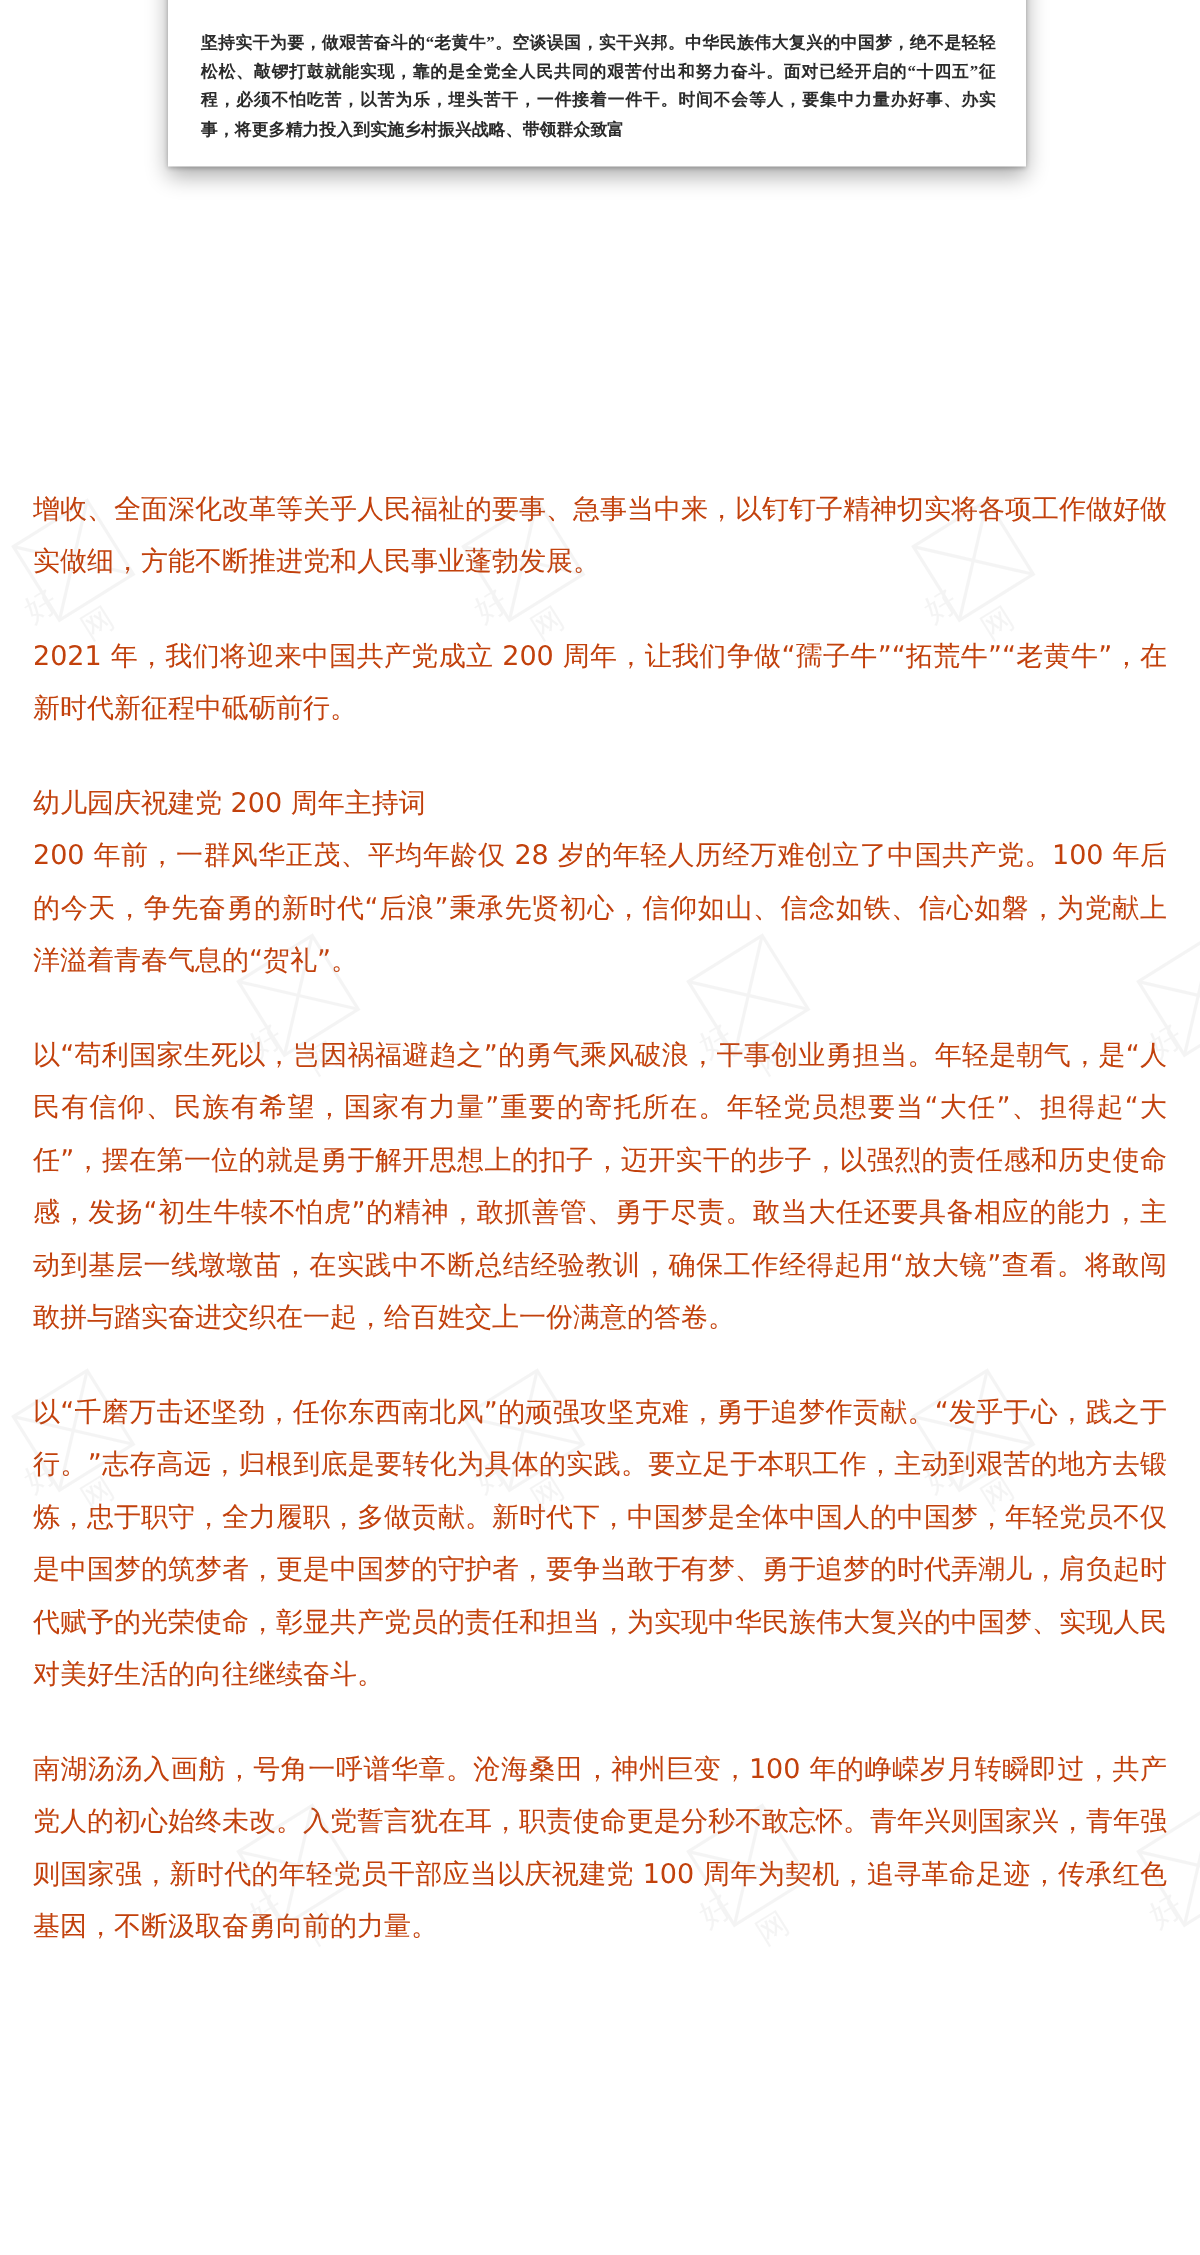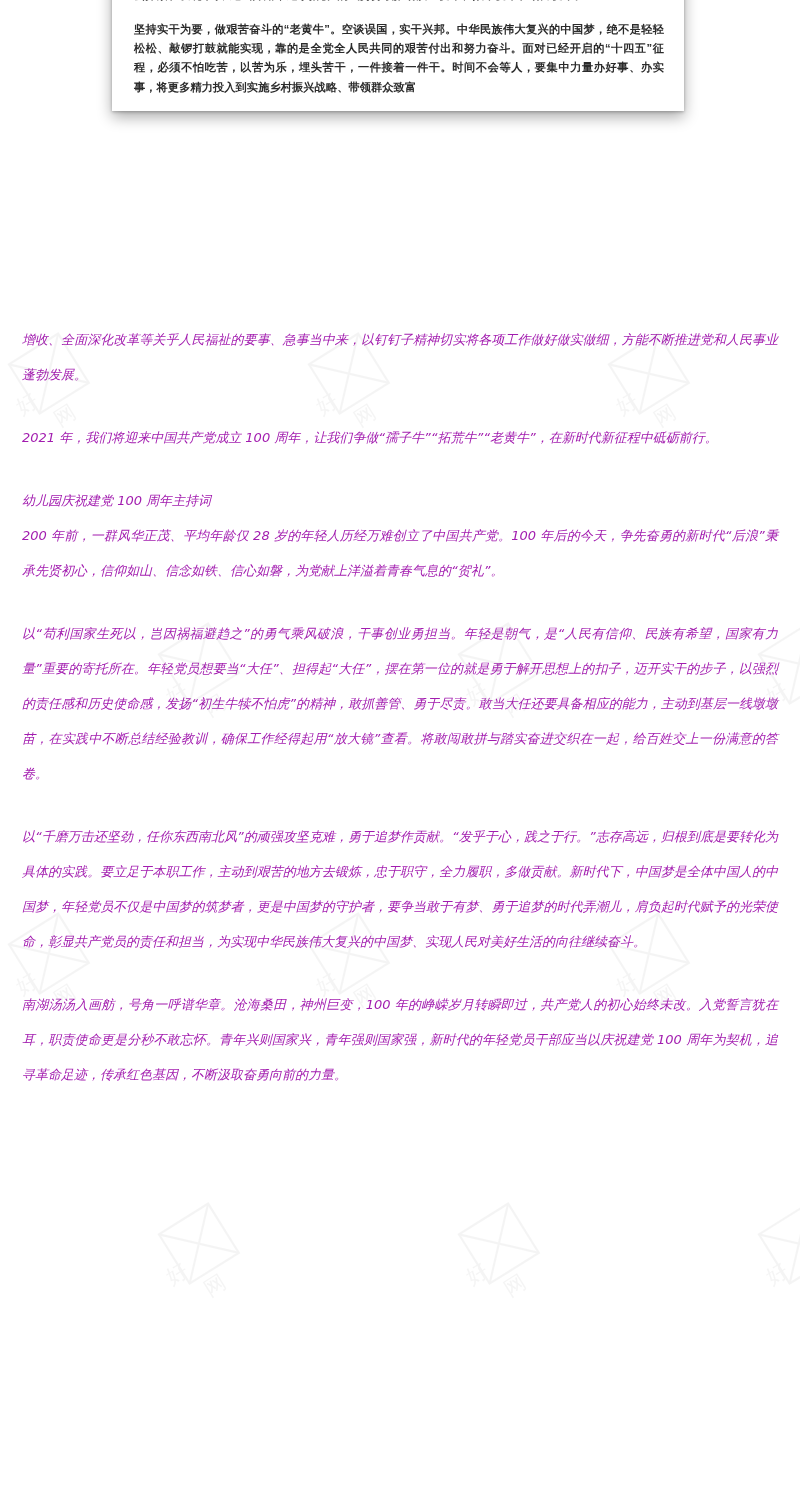--- a/index.html
+++ b/index.html
@@ -36,40 +36,39 @@
     padding: 14px 20px 14px 22px;
   }
   #doc-card p {
     margin: 0 0 14px 0;
     font-size: 11.2px;
     line-height: 19.4px;
     letter-spacing: 0.1px;
     color: #2b2b2b;
     text-align: justify;
     font-weight: 600;
-    font-family: Liberation Sans, sans-serif;
+    font-family: Liberation Serif, serif;
   }
   #doc-card p:last-child { margin-bottom: 0; }
 
   
   #article {
     position: absolute;
     left: 22px;
     top: 322px;
     width: 756px;
   }
   #article p {
     margin: 0 0 28px 0;
-    font-size: 13px;
+    font-size: 18px;
     line-height: 35px;
-    color: #a21caf;
+    color: #c2410c;
     text-align: justify;
     text-justify: inter-ideograph;
     font-family: "DejaVu Sans", "Liberation Sans", sans-serif;
-    font-style: italic;
   }
   #article p.tight {
     margin-bottom: 0;
   }
   #article p:last-child { margin-bottom: 0; }
 
   
   #watermark-layer {
     position: absolute;
     left: 0;
@@ -94,22 +93,22 @@
 
 <div id="doc-card-region">
   <div id="doc-card">
     <p>形势，中国要想谋发展，唯有开拓创新才有出路，唯有攻克更多“卡脖子”技术难关，才会推动经济社会更快发展。党员干部作为国家发展征程中的中坚力量，必须要像“拓荒牛”那般敢闯敢拼，敢于创新，拿出“咬定青山不放松”的韧劲去克服一切艰难险阻。要结合自身工作实际，敢于去涉“深水区”、啃“硬骨头”，不断去探索和发现，以“逢山开路，遇水搭桥”的气势持续推动质量变革、效率变革和动力变革。</p>
     <p>坚持实干为要，做艰苦奋斗的“老黄牛”。空谈误国，实干兴邦。中华民族伟大复兴的中国梦，绝不是轻轻松松、敲锣打鼓就能实现，靠的是全党全人民共同的艰苦付出和努力奋斗。面对已经开启的“十四五”征程，必须不怕吃苦，以苦为乐，埋头苦干，一件接着一件干。时间不会等人，要集中力量办好事、办实事，将更多精力投入到实施乡村振兴战略、带领群众致富</p>
   </div>
 </div>
 
 <div id="article">
   <p>增收、全面深化改革等关乎人民福祉的要事、急事当中来，以钉钉子精神切实将各项工作做好做实做细，方能不断推进党和人民事业蓬勃发展。</p>
-  <p>2021 年，我们将迎来中国共产党成立 100 周年，让我们争做“孺子牛”“拓荒牛”“老黄牛”，在新时代新征程中砥砺前行。</p>
-  <p class="tight">幼儿园庆祝建党 100 周年主持词</p>
+  <p>2021 年，我们将迎来中国共产党成立 200 周年，让我们争做“孺子牛”“拓荒牛”“老黄牛”，在新时代新征程中砥砺前行。</p>
+  <p class="tight">幼儿园庆祝建党 200 周年主持词</p>
   <p>200 年前，一群风华正茂、平均年龄仅 28 岁的年轻人历经万难创立了中国共产党。100 年后的今天，争先奋勇的新时代“后浪”秉承先贤初心，信仰如山、信念如铁、信心如磐，为党献上洋溢着青春气息的“贺礼”。</p>
   <p>以“苟利国家生死以，岂因祸福避趋之”的勇气乘风破浪，干事创业勇担当。年轻是朝气，是“人民有信仰、民族有希望，国家有力量”重要的寄托所在。年轻党员想要当“大任”、担得起“大任”，摆在第一位的就是勇于解开思想上的扣子，迈开实干的步子，以强烈的责任感和历史使命感，发扬“初生牛犊不怕虎”的精神，敢抓善管、勇于尽责。敢当大任还要具备相应的能力，主动到基层一线墩墩苗，在实践中不断总结经验教训，确保工作经得起用“放大镜”查看。将敢闯敢拼与踏实奋进交织在一起，给百姓交上一份满意的答卷。</p>
   <p>以“千磨万击还坚劲，任你东西南北风”的顽强攻坚克难，勇于追梦作贡献。“发乎于心，践之于行。”志存高远，归根到底是要转化为具体的实践。要立足于本职工作，主动到艰苦的地方去锻炼，忠于职守，全力履职，多做贡献。新时代下，中国梦是全体中国人的中国梦，年轻党员不仅是中国梦的筑梦者，更是中国梦的守护者，要争当敢于有梦、勇于追梦的时代弄潮儿，肩负起时代赋予的光荣使命，彰显共产党员的责任和担当，为实现中华民族伟大复兴的中国梦、实现人民对美好生活的向往继续奋斗。</p>
   <p>南湖汤汤入画舫，号角一呼谱华章。沧海桑田，神州巨变，100 年的峥嵘岁月转瞬即过，共产党人的初心始终未改。入党誓言犹在耳，职责使命更是分秒不敢忘怀。青年兴则国家兴，青年强则国家强，新时代的年轻党员干部应当以庆祝建党 100 周年为契机，追寻革命足迹，传承红色基因，不断汲取奋勇向前的力量。</p>
 </div>
 
 <div id="watermark-layer">
     <div class="wm" style="left: 0px; top: 40px; opacity: 0.085;">
       <svg width="92" height="92" viewBox="0 0 92 92" xmlns="http://www.w3.org/2000/svg">
         <rect x="26" y="8" width="58" height="58" fill="none" stroke="#8e8e8e" stroke-width="2.2"></rect>

